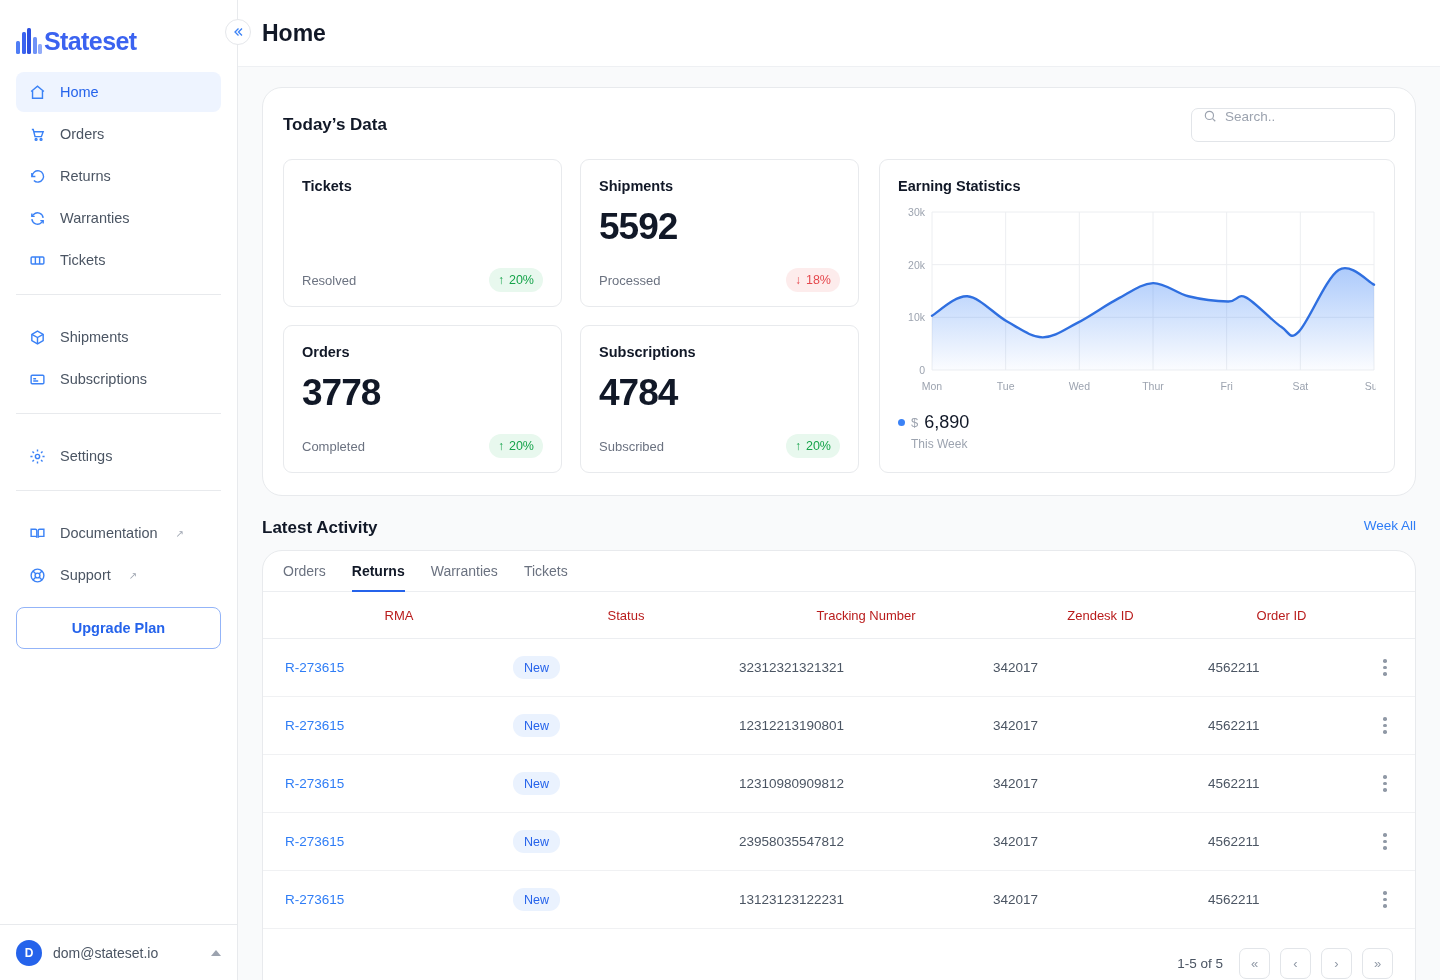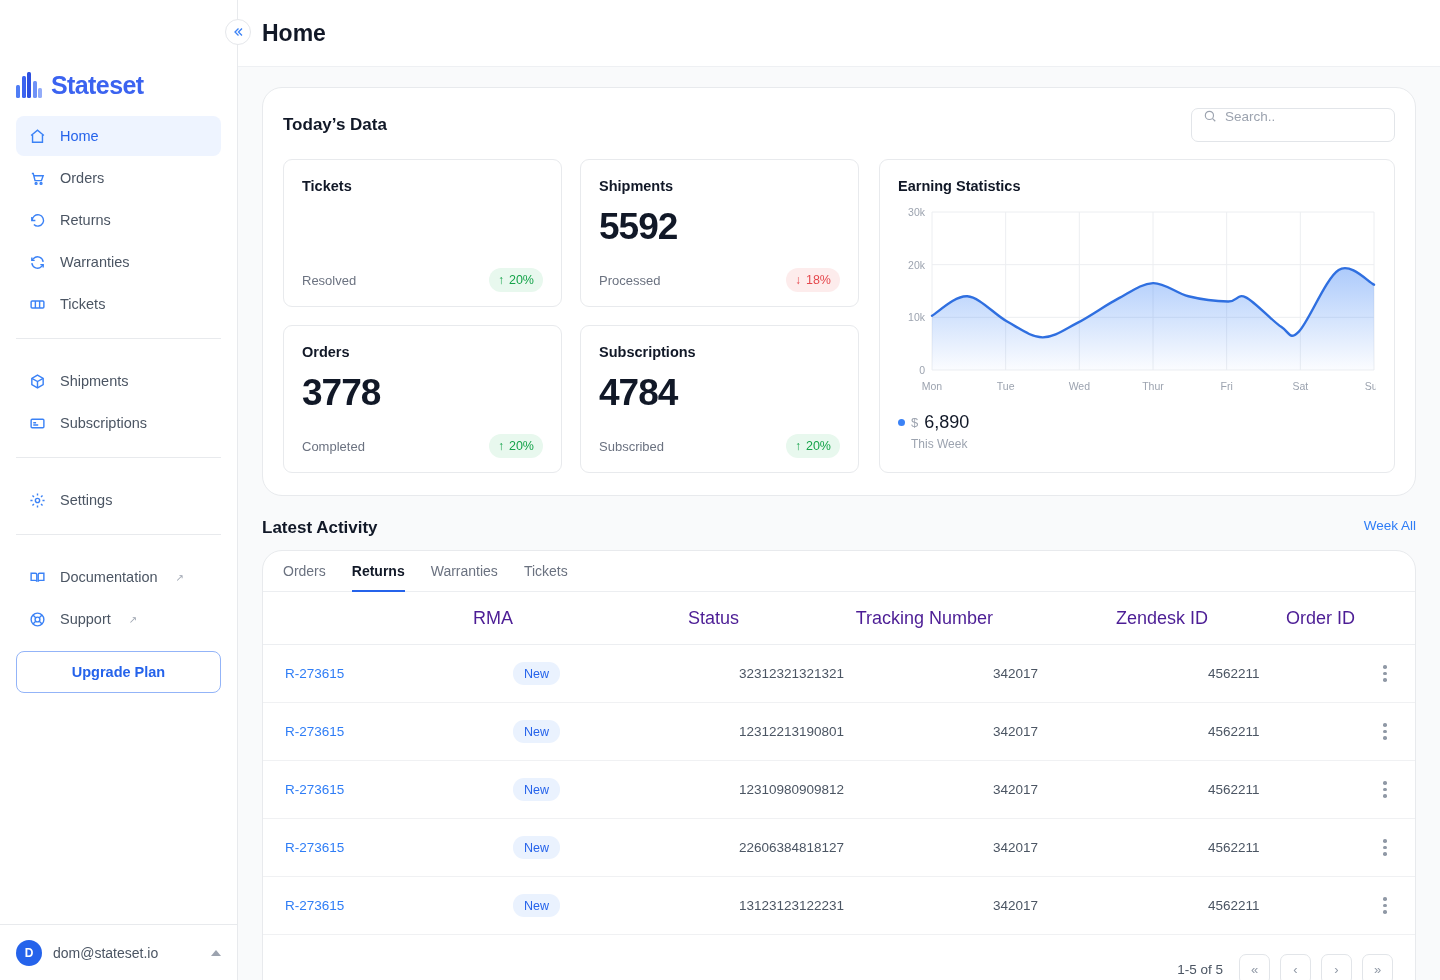--- a/index.html
+++ b/index.html
@@ -14,22 +14,22 @@
 
   
   .sidebar {
     width: 240px; height: 980px;
     background: #ffffff;
     border-right: 1px solid #e8eaed;
     display: flex; flex-direction: column;
     position: relative;
   }
   .brand {
-    display: flex; align-items: center; gap: 9px;
-    padding: 20px 0 0 16px; height: 62px; margin-top: 44px;
+    display: flex; align-items: center; gap: 2px;
+    padding: 20px 0 0 16px; height: 62px;
   }
   .brand-logo { display: flex; align-items: flex-end; gap: 1.5px; height: 26px; }
   .brand-logo i { display:block; width: 4px; background: #3b63f0; border-radius: 1.5px; }
   .brand-logo i:nth-child(1){ height: 13px; background:#4f7df5; }
   .brand-logo i:nth-child(2){ height: 22px; }
   .brand-logo i:nth-child(3){ height: 26px; background:#2d50e0; }
   .brand-logo i:nth-child(4){ height: 17px; background:#6f92f7; }
   .brand-logo i:nth-child(5){ height: 10px; background:#93acf9; }
   .brand-name {
     font-size: 25px; font-weight: bold; color: #3b63f0;
@@ -151,21 +151,21 @@
   .activity-title { font-size: 17px; font-weight: bold; color:#111827; }
   .view-all { font-size: 13.5px; color:#2f7df6; cursor:pointer; }
 
   .panel-table { margin-top: 14px; }
   .tabs { display:flex; gap: 26px; padding: 0 20px; border-bottom: 1px solid #eceef1; }
   .tab { font-size: 14px; color:#6b7280; padding: 12px 0 11px 0; cursor:pointer;
     border-bottom: 2.5px solid transparent; margin-bottom:-1px; }
   .tab.active { color:#111827; font-weight:bold; border-bottom-color:#2563eb; }
 
   table { width:100%; border-collapse: collapse; }
-  th { text-align:right; font-size: 18px; font-weight: normal; color:#4c1d95;
+  th { text-align:center; font-size: 13px; font-weight: normal; color:#b91c1c;
     padding: 16px 0 15px 0; border-bottom: 1px solid #eceef1; }
   td { font-size: 13.5px; color:#4b5563; padding: 17px 0; border-bottom: 1px solid #f0f1f3; }
   tr:last-child td { border-bottom: 1px solid #f0f1f3; }
   th:first-child, td:first-child { padding-left: 22px; }
   .c-rma { width: 250px; }
   .c-status { width: 226px; }
   .c-track { width: 254px; }
   .c-zen { width: 215px; }
   .c-ord { width: auto; }
   .c-menu { width: 60px; }
@@ -514,21 +514,21 @@
                   <span class="kebab">
                     <i></i>
                     <i></i>
                     <i></i>
                   </span>
                 </td>
               </tr>
               <tr>
                 <td class="c-rma"><span class="rma-link">R-273615</span></td>
                 <td class="c-status"><span class="badge-new">New</span></td>
-                <td class="c-track"><span>22606384818127</span></td>
+                <td class="c-track"><span>23958035547812</span></td>
                 <td class="c-zen"><span>342017</span></td>
                 <td class="c-ord"><span>4562211</span></td>
                 <td class="c-menu">
                   <span class="kebab">
                     <i></i>
                     <i></i>
                     <i></i>
                   </span>
                 </td>
               </tr>

